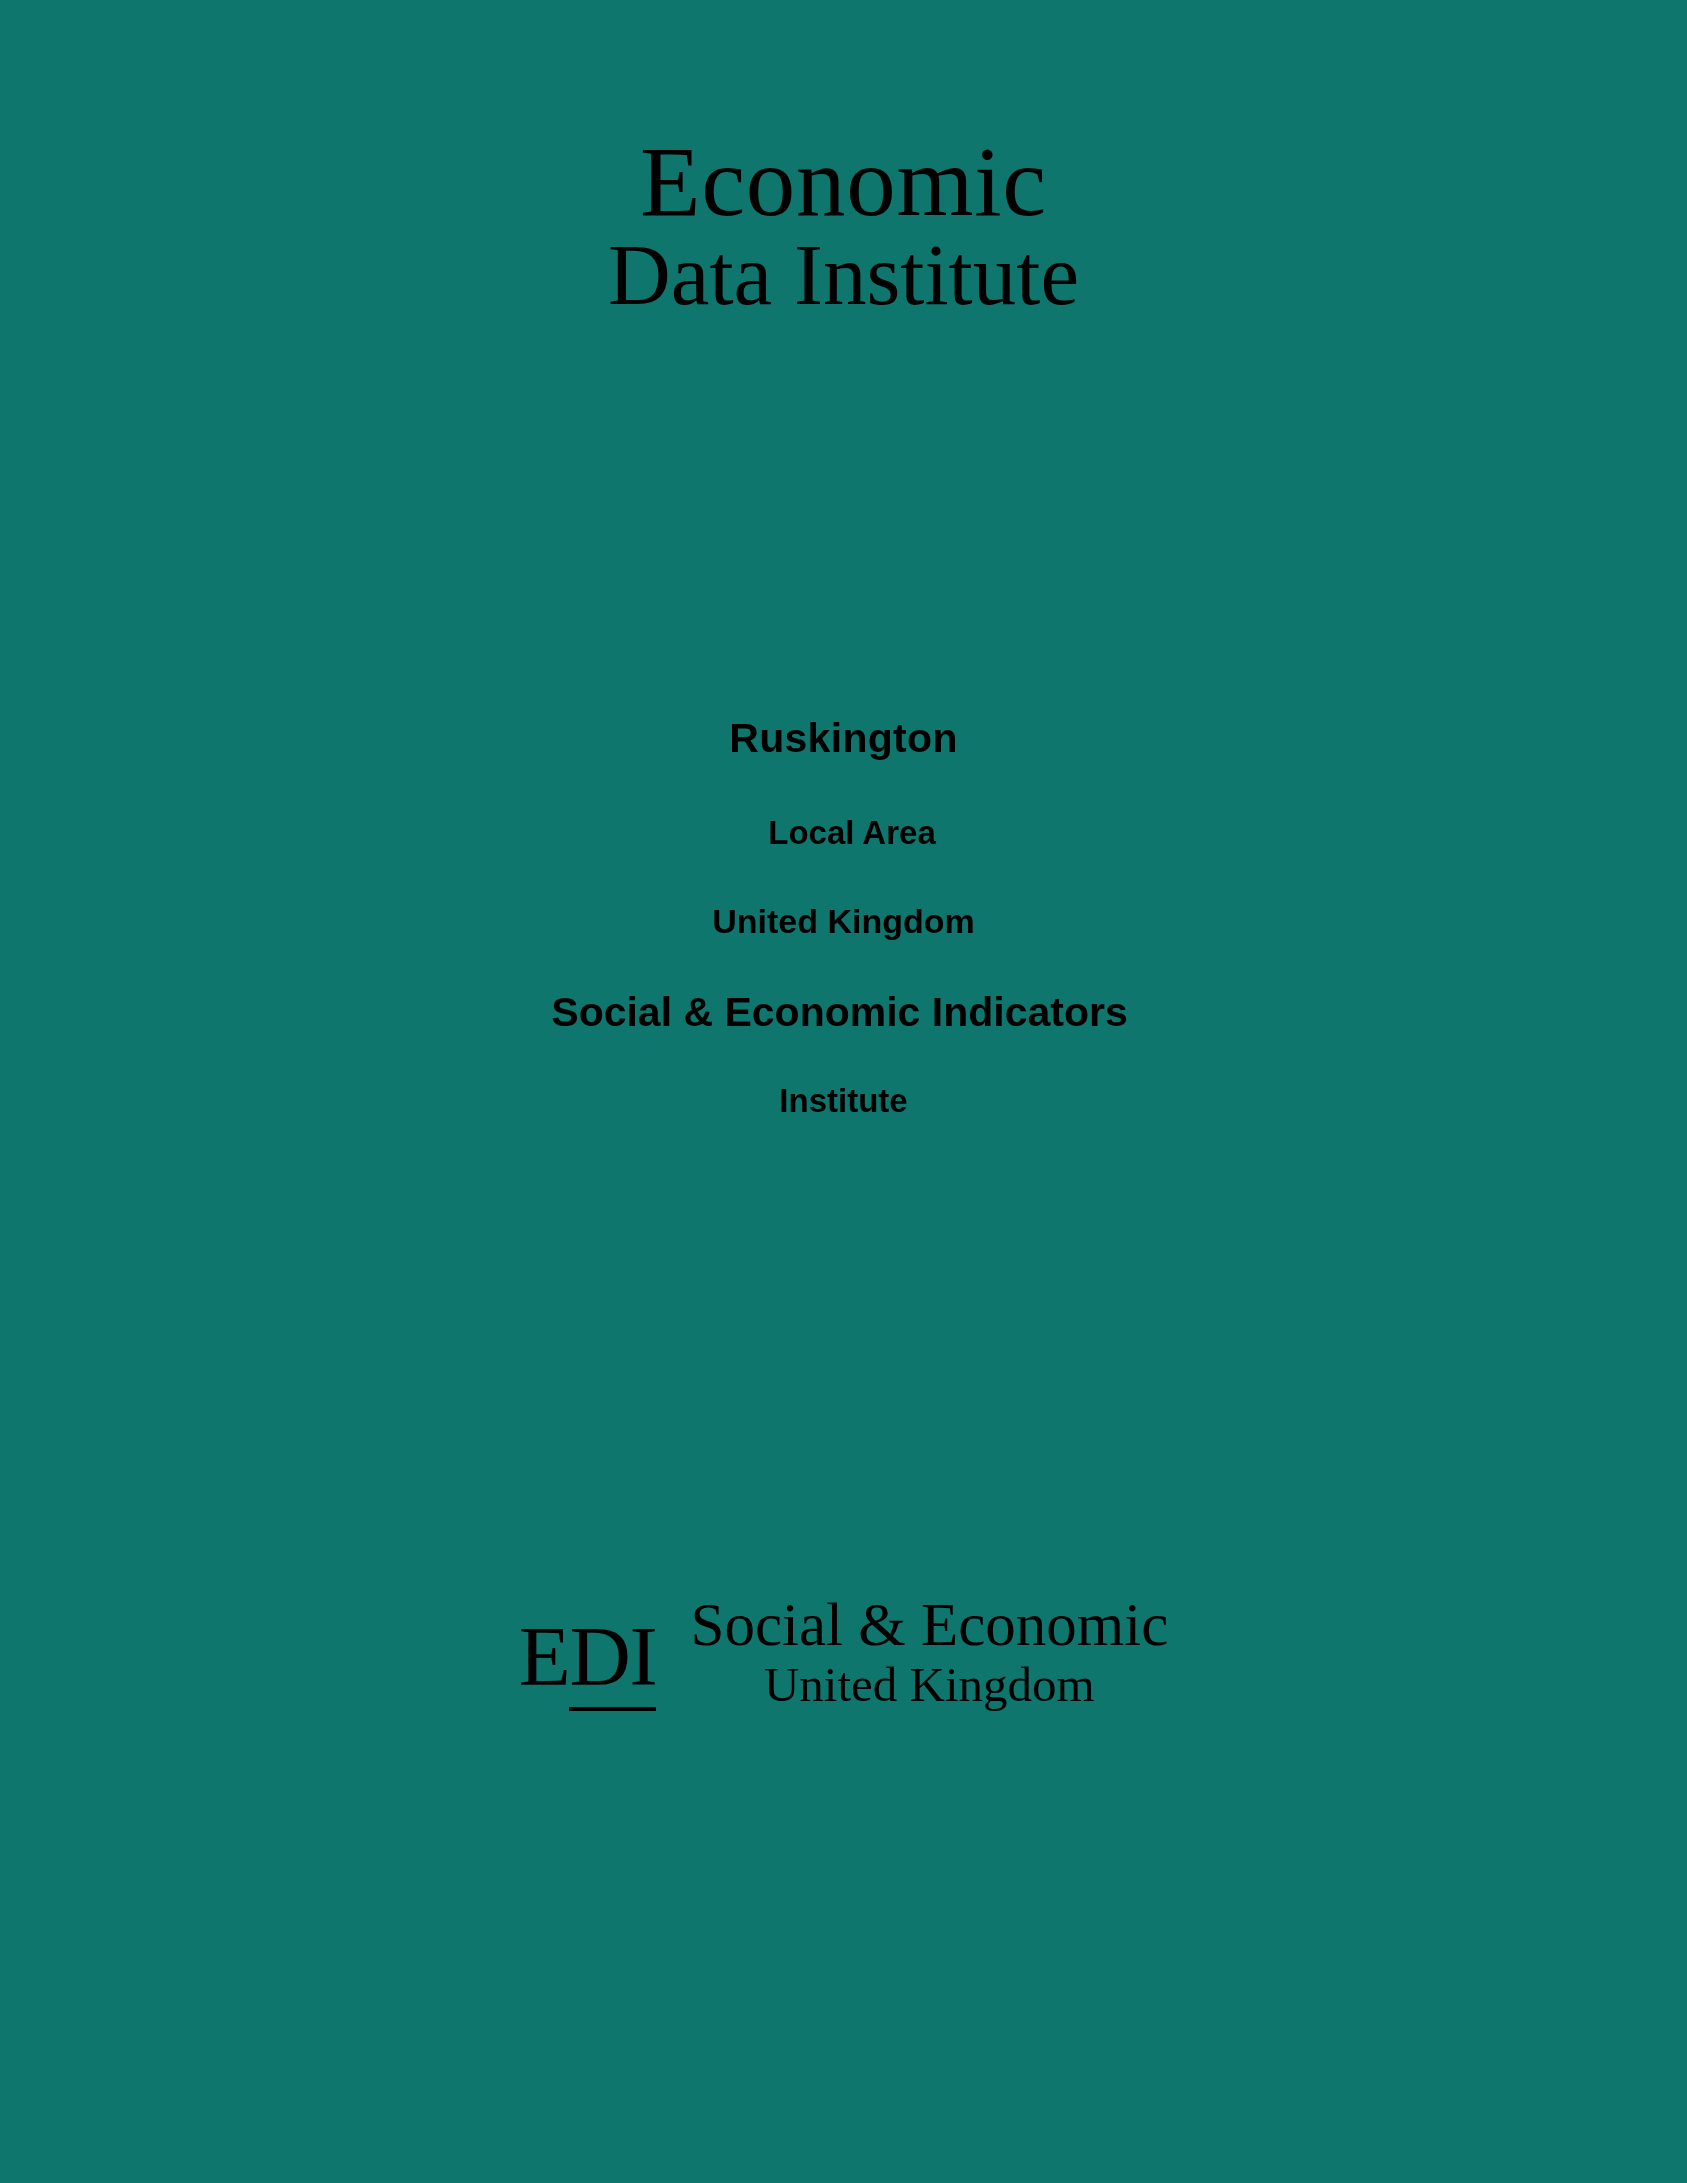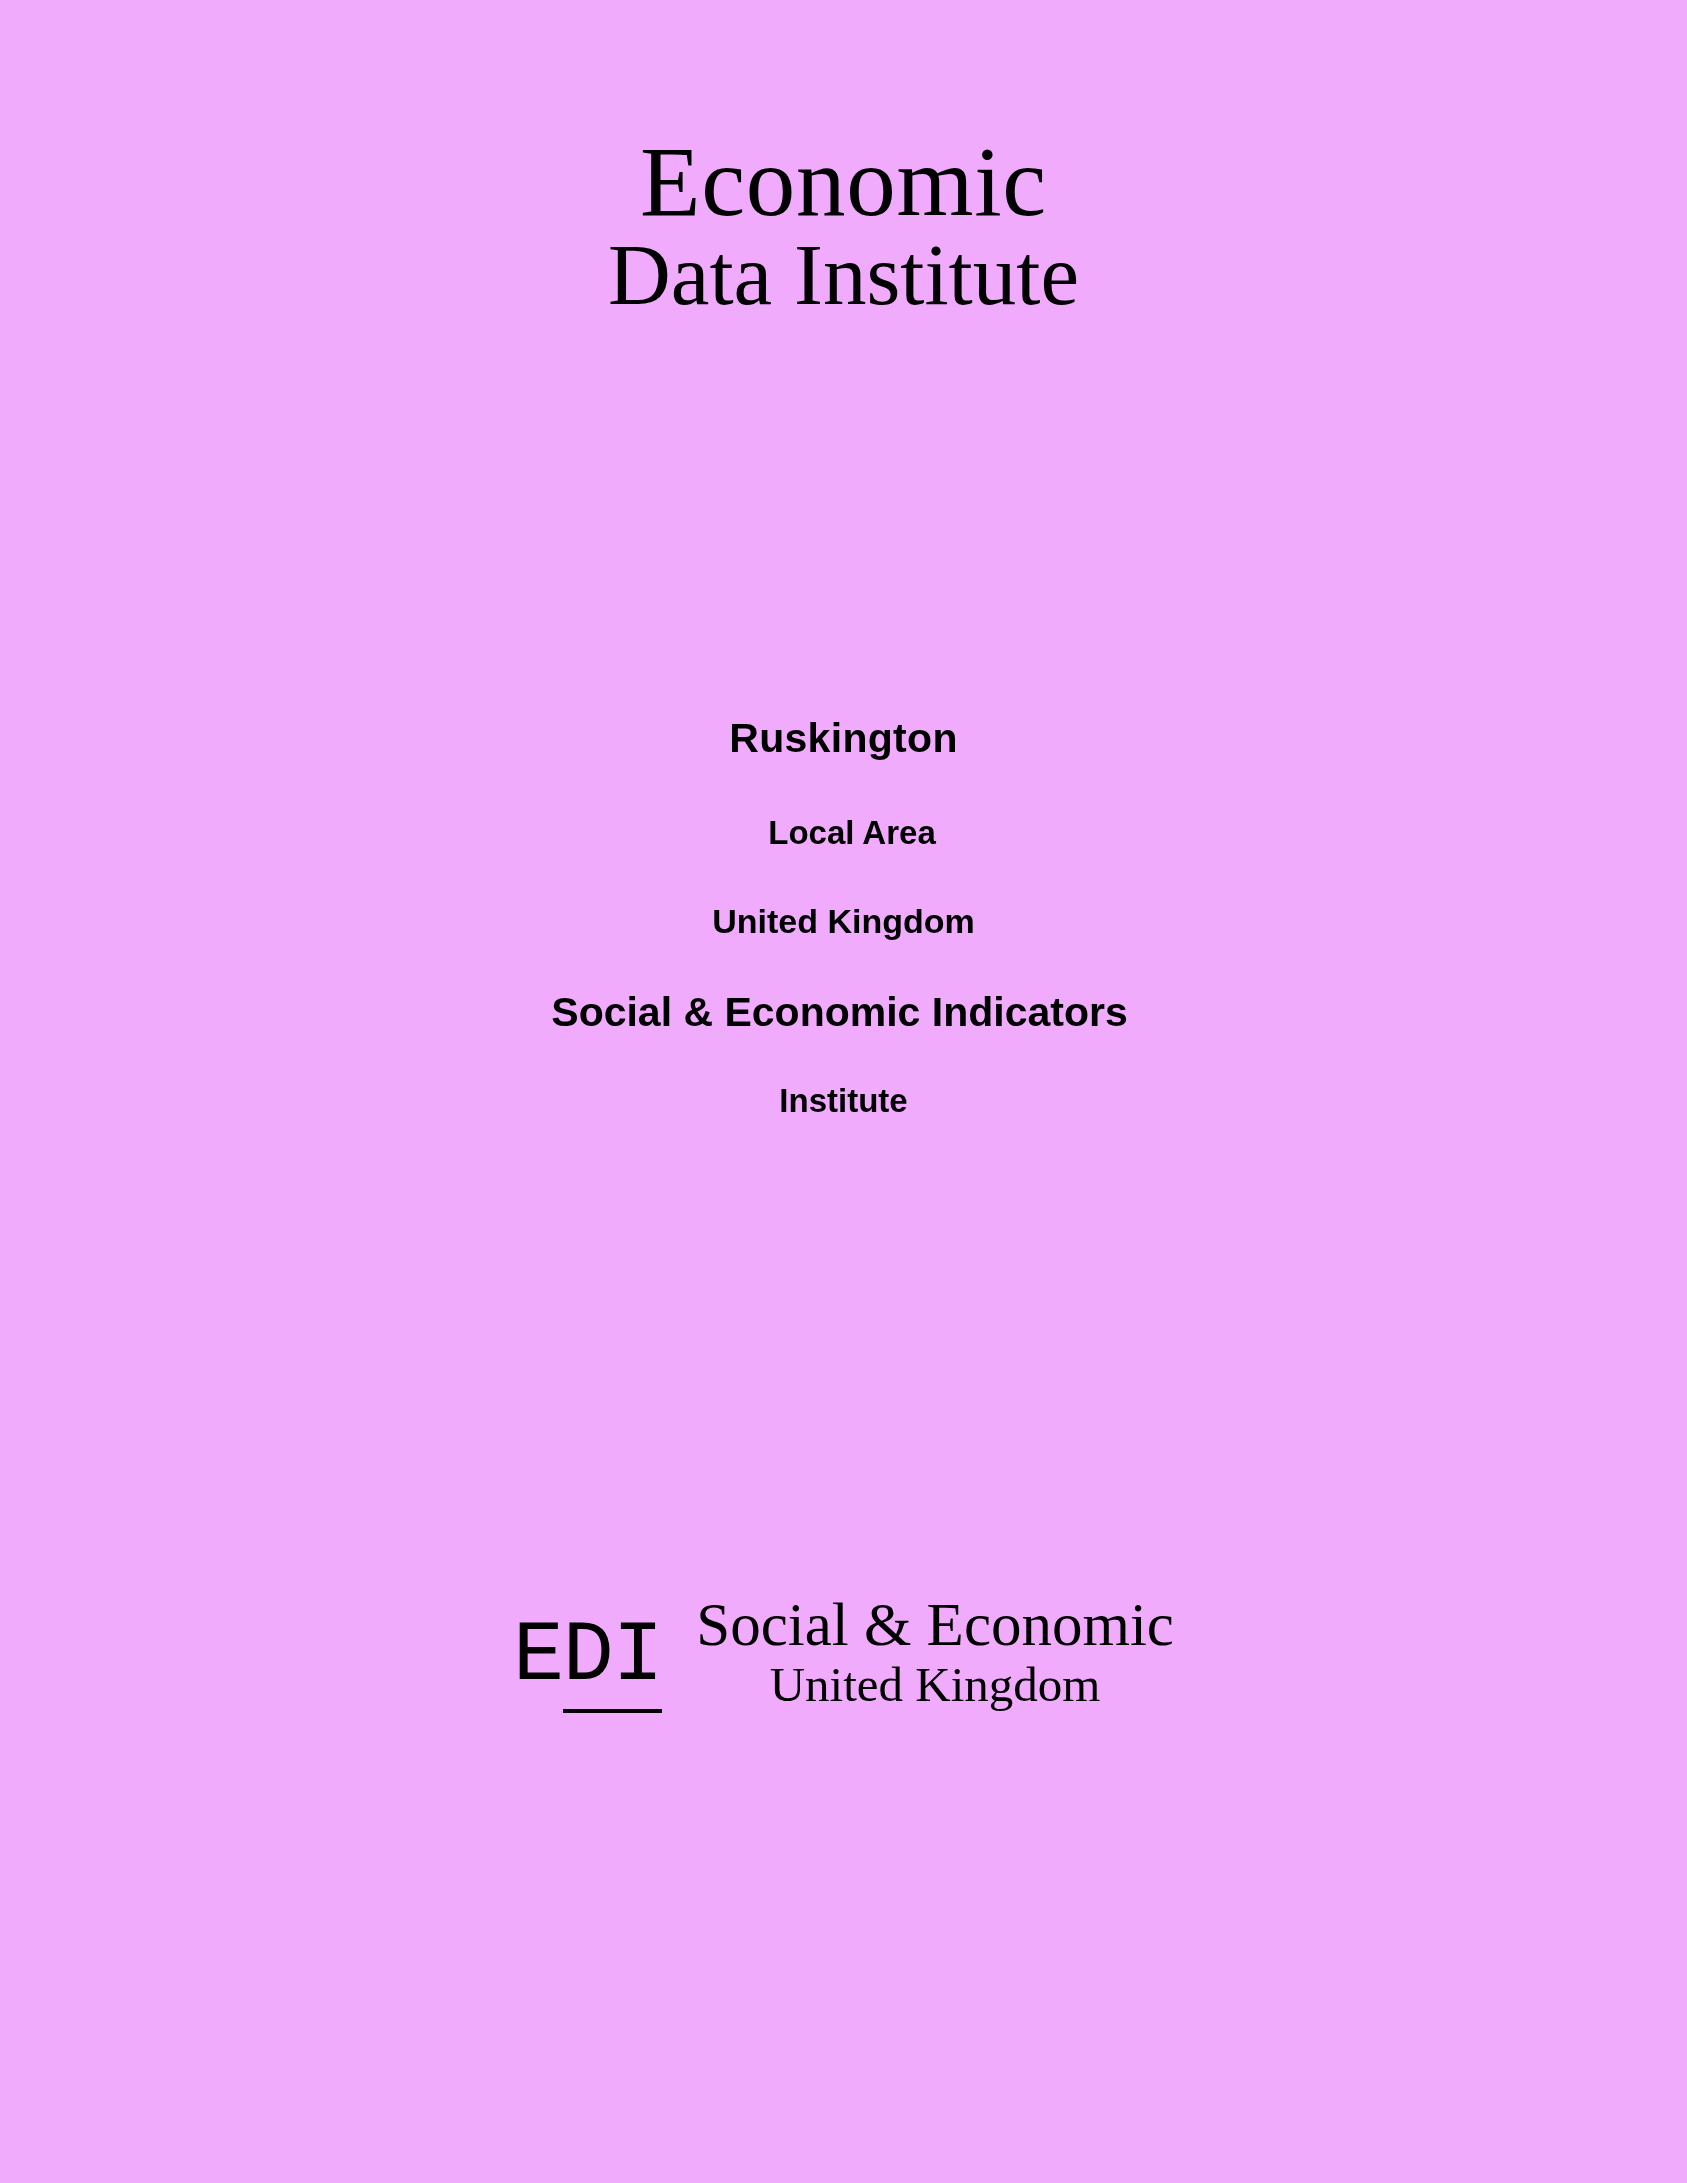--- a/index.html
+++ b/index.html
@@ -12,21 +12,21 @@
     height: 2183px;
     position: relative;
     font-family: "Liberation Sans", sans-serif;
     color: #000000;
     overflow: hidden;
   }
 
   .page {
     position: absolute;
     inset: 0;
-    background: #f0abfc;
+    background: #0f766e;
   }
 
   
   .masthead {
     position: absolute;
     top: 132px;
     left: 0;
     width: 100%;
     text-align: center;
     font-family: "Liberation Serif", serif;
@@ -92,21 +92,20 @@
     font-family: "Liberation Serif", serif;
   }
   .footer-logo .edi {
     font-size: 85px;
     line-height: 1;
     letter-spacing: -1.3px;
     position: relative;
     padding-bottom: 6.6px;
     margin-right: 34px;
     transform: translateY(20px);
-    font-family: Liberation Mono, monospace;
   }
   .footer-logo .edi .underline-part {
     border-bottom: 4.6px solid #000;
     padding-bottom: 4px;
   }
   .footer-logo .right {
     text-align: center;
     line-height: 1.0;
   }
   .footer-logo .right .r1 {

